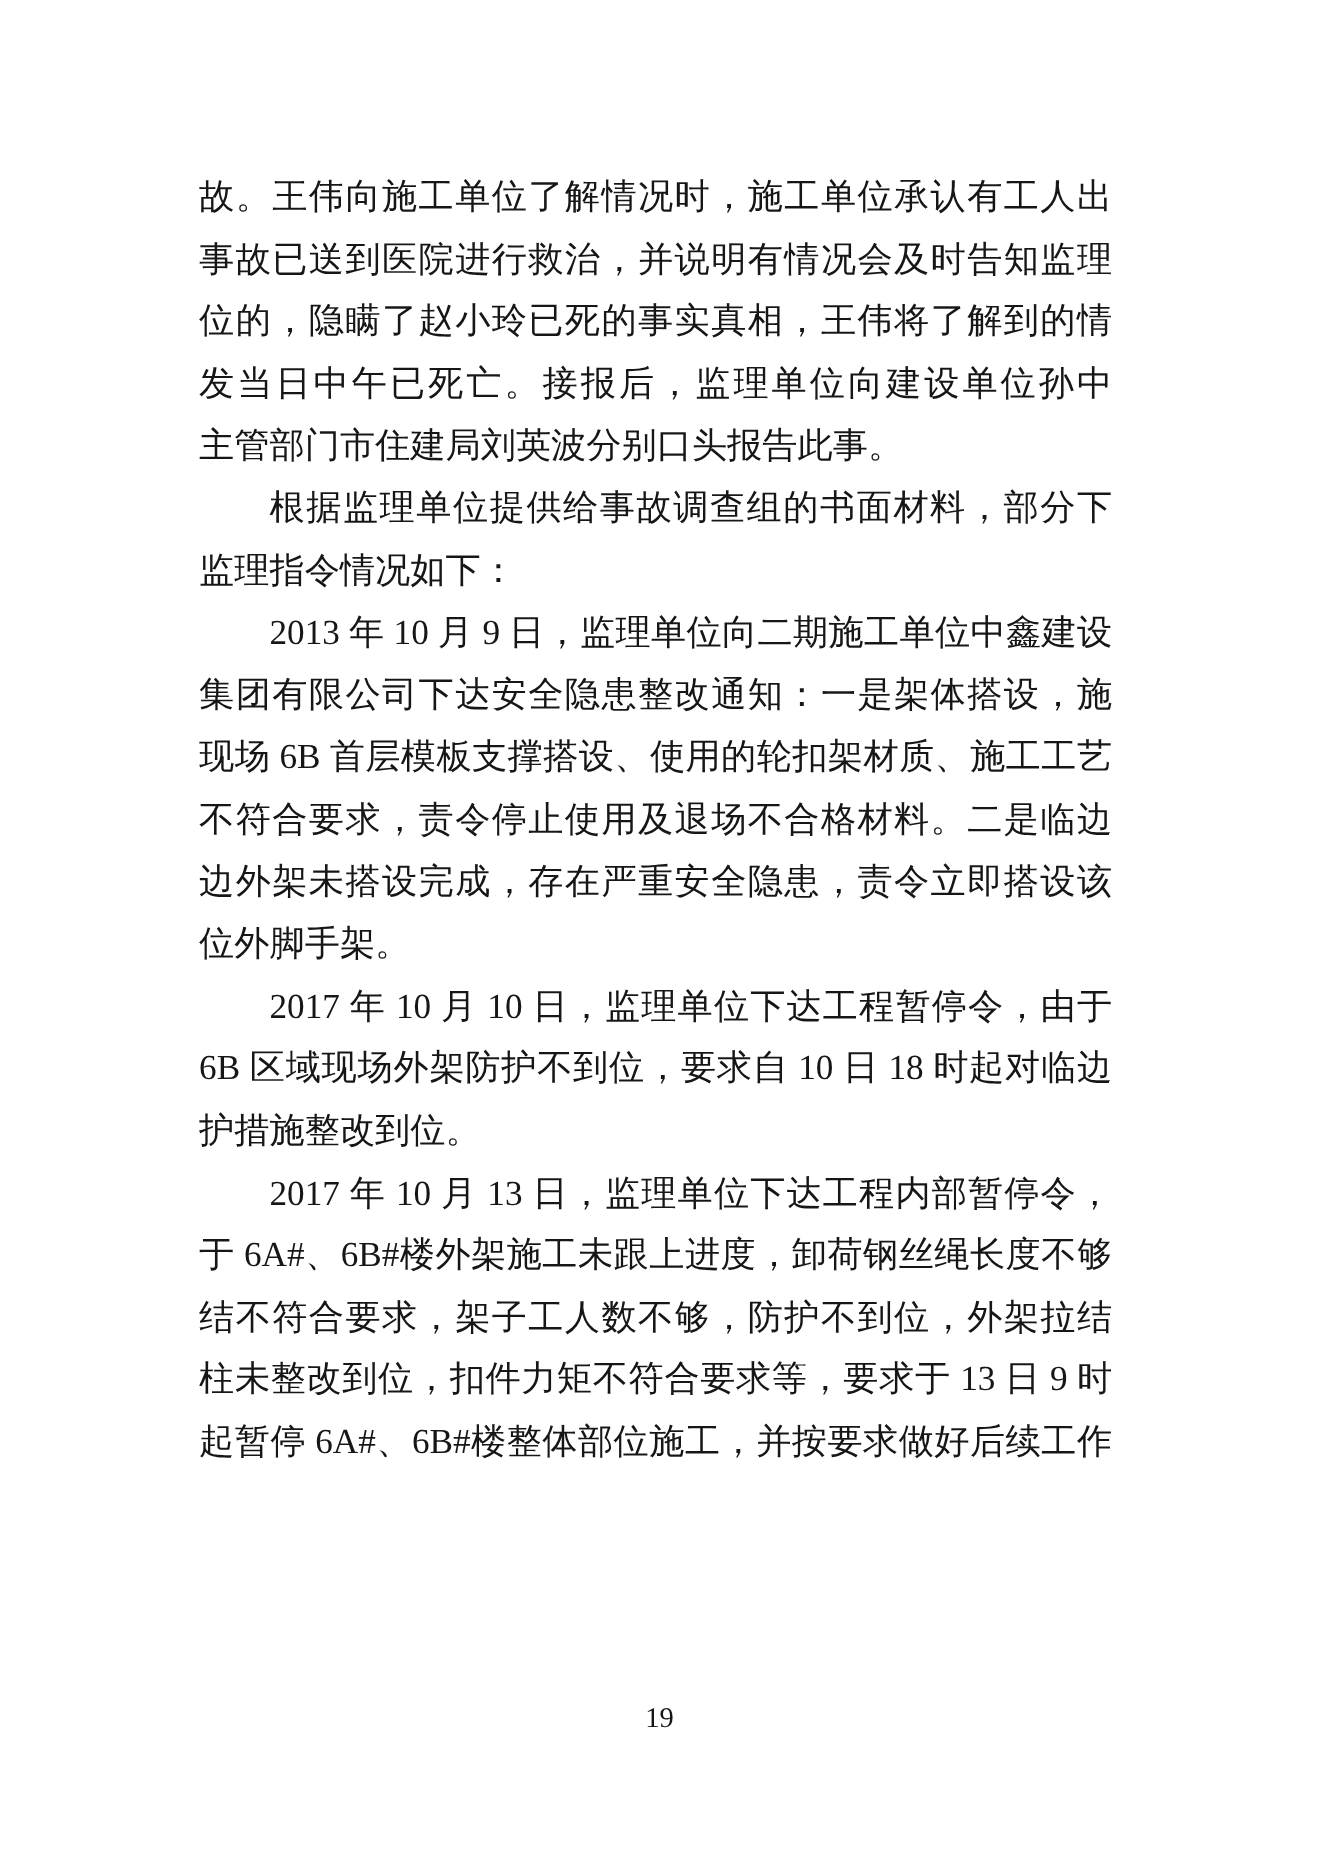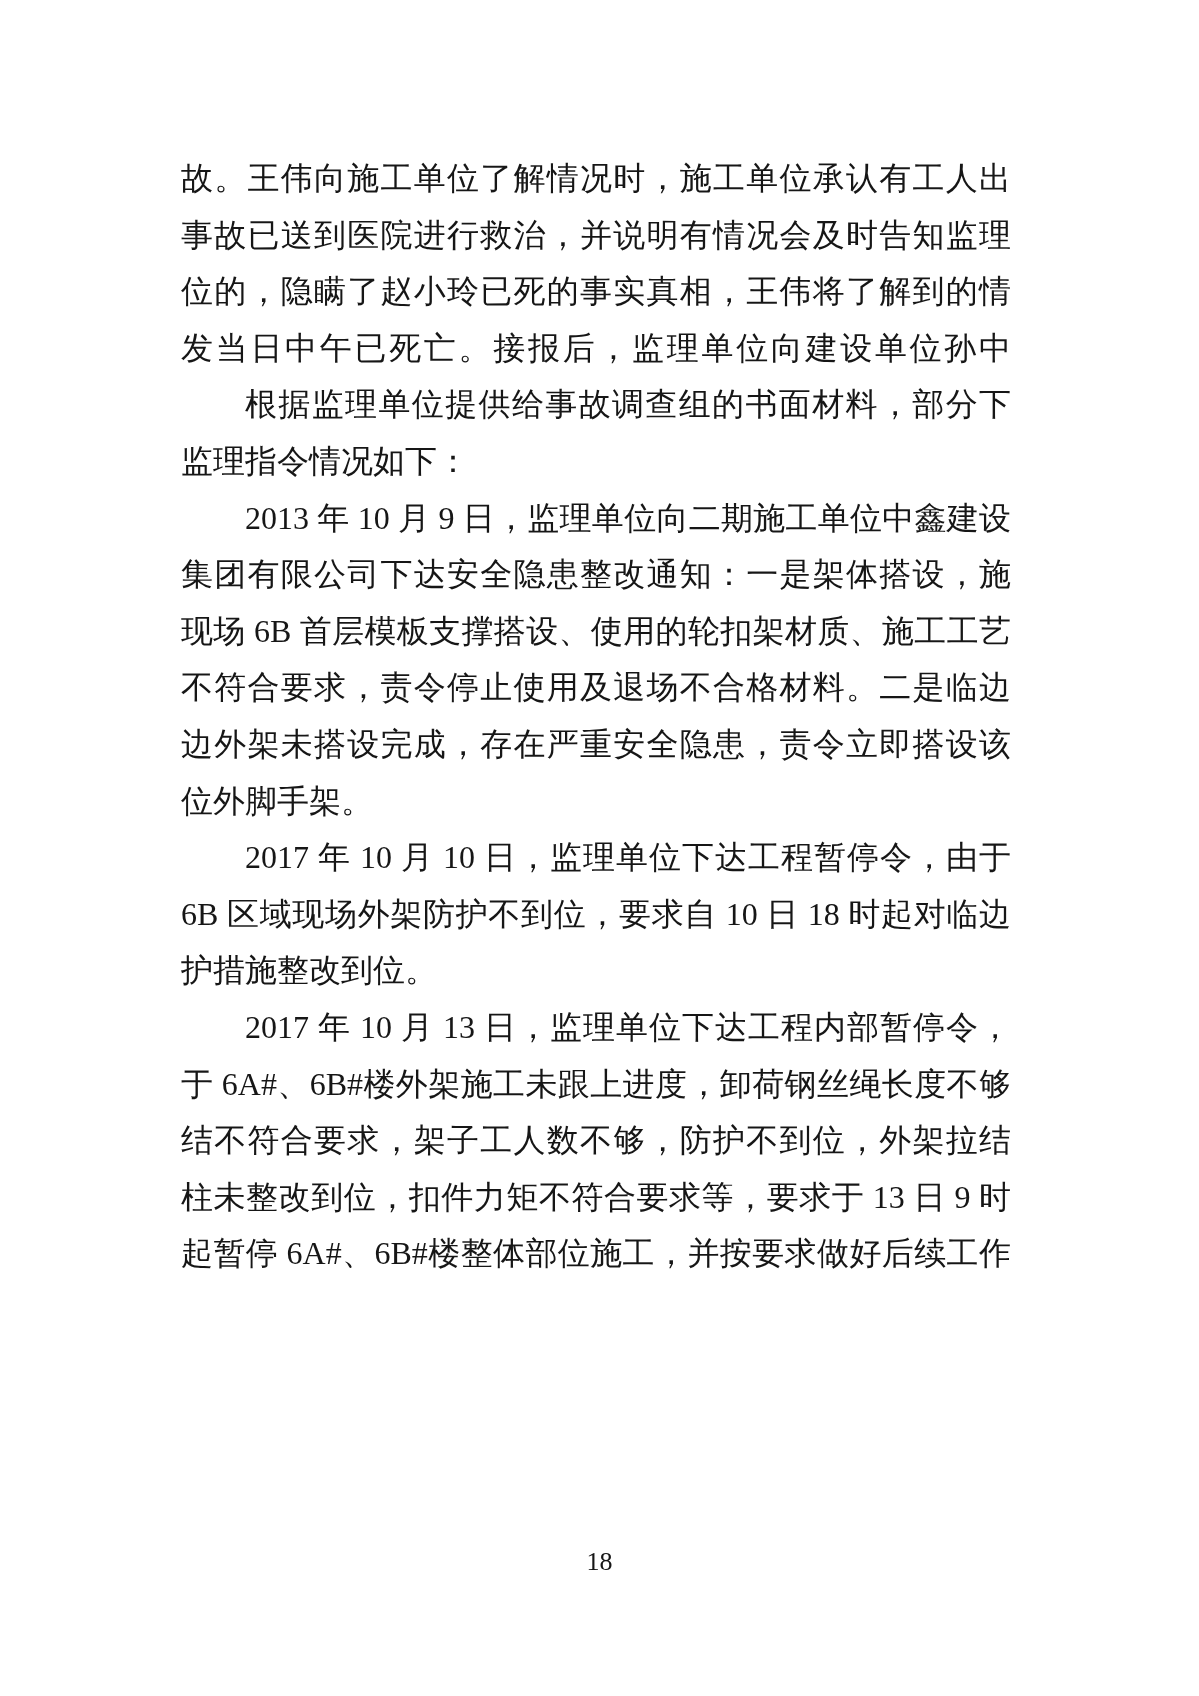--- a/index.html
+++ b/index.html
@@ -55,31 +55,32 @@
 </style>
 </head>
 <body>
 
 <div class="page">
   <div class="textblock" id="textblock">
       <div class="line">故。王伟向施工单位了解情况时，施工单位承认有工人出了</div>
       <div class="line">事故已送到医院进行救治，并说明有情况会及时告知监理单</div>
       <div class="line">位的，隐瞒了赵小玲已死的事实真相，王伟将了解到的情况</div>
       <div class="line">发当日中午已死亡。接报后，监理单位向建设单位孙中海、</div>
+      <div class="line endline">主管部门市住建局刘英波分别口头报告此事。</div>
       <div class="line indent">根据监理单位提供给事故调查组的书面材料，部分下达</div>
       <div class="line endline">监理指令情况如下：</div>
       <div class="line indent">2013 年 10 月 9 日，监理单位向二期施工单位中鑫建设</div>
       <div class="line">集团有限公司下达安全隐患整改通知：一是架体搭设，施工</div>
       <div class="line">现场 6B 首层模板支撑搭设、使用的轮扣架材质、施工工艺</div>
       <div class="line">不符合要求，责令停止使用及退场不合格材料。二是临边洞</div>
       <div class="line">边外架未搭设完成，存在严重安全隐患，责令立即搭设该部</div>
       <div class="line endline">位外脚手架。</div>
       <div class="line indent">2017 年 10 月 10 日，监理单位下达工程暂停令，由于</div>
       <div class="line">6B 区域现场外架防护不到位，要求自 10 日 18 时起对临边防</div>
       <div class="line endline">护措施整改到位。</div>
       <div class="line indent">2017 年 10 月 13 日，监理单位下达工程内部暂停令，由</div>
       <div class="line">于 6A#、6B#楼外架施工未跟上进度，卸荷钢丝绳长度不够拉</div>
       <div class="line">结不符合要求，架子工人数不够，防护不到位，外架拉结抱</div>
       <div class="line">柱未整改到位，扣件力矩不符合要求等，要求于 13 日 9 时</div>
       <div class="line">起暂停 6A#、6B#楼整体部位施工，并按要求做好后续工作（备</div>
     </div>
-  <div class="pagenum">18</div>
+  <div class="pagenum">19</div>
 </div>
 
 </body></html>

